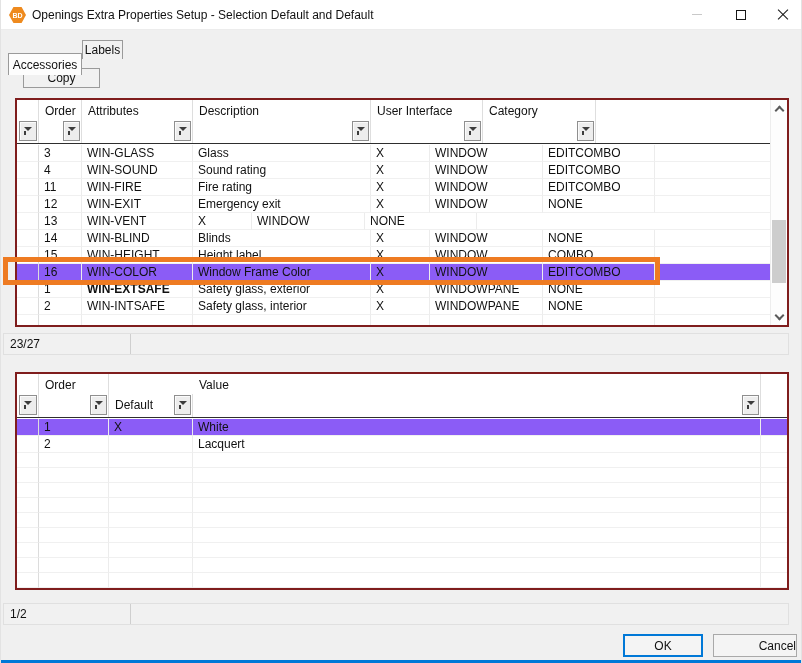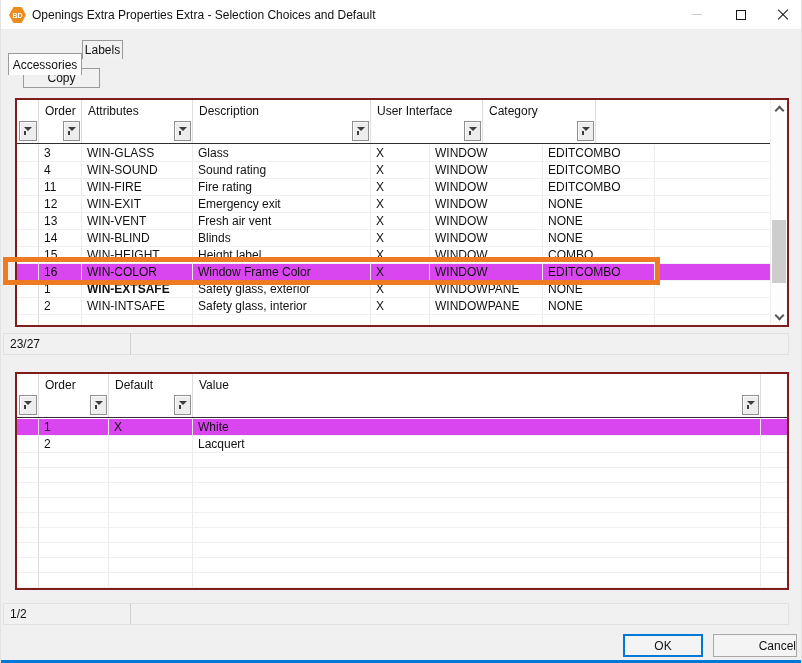--- a/index.html
+++ b/index.html
@@ -42,21 +42,21 @@
   .g-hcell .lbl { position:absolute; left:6px; top:4px; white-space:nowrap; }
   .filter { position:absolute; right:1px; bottom:2px; width:17px; height:20px; background:#ededed;
     border:1px solid #8f8f8f; box-shadow:inset 1px 1px 0 #fbfbfb;
     display:flex; flex-direction:column; align-items:center; justify-content:center; }
   .g-hcell.first .filter { left:2px; right:auto; width:18px; }
   .funnel-cone { width:0; height:0; border-left:4px solid transparent; border-right:4px solid transparent; border-top:4px solid #3c3c3c; }
   .funnel-stem { width:2px; height:4px; background:#3c3c3c; }
   .g-body { position:absolute; left:0; right:0; top:45px; bottom:0; overflow:hidden; background:#fff; }
   .g-row { display:flex; height:17px; }
   .g-row.filler { height:15px; }
-  .g-row.sel { background:#d946ef; }
+  .g-row.sel { background:#8b5cf6; }
   .g-cell { flex:0 0 auto; border-right:1px solid #ececec; border-bottom:1px solid #f0f0f0;
     padding:1px 2px 0 5px; line-height:15px; white-space:nowrap; overflow:hidden; }
   .g-cell.c0 { border-right:1px solid #dcdcdc; }
   .g-cell.fill { flex:1 1 auto; border-right:none; }
   
   .scrollbar { position:absolute; top:0; bottom:0; right:0; width:17px; background:#fdfdfd; border-left:1px solid #ededed; z-index:3; }
   .sb-btn { position:absolute; left:0; right:0; height:17px; }
   .sb-up { top:0; } .sb-down { bottom:0; }
   .chev { width:7px; height:7px; border-left:2px solid #5a5a5a; border-top:2px solid #5a5a5a; margin:0 auto; }
   .sb-up .chev { transform:rotate(45deg); margin-top:7px; }
@@ -79,21 +79,21 @@
 </style>
 </head>
 <body>
 
 <div class="window">
 
   <div class="titlebar">
     <div class="app-icon" style="background: rgb(238, 138, 30);">
       <span>BD</span>
     </div>
-    <div class="title-text">Openings Extra Properties Extra - Selection Choices and Default</div>
+    <div class="title-text">Openings Extra Properties Setup - Selection Default and Default</div>
     <div class="ctrl ctrl-min">
       <span class="min-glyph"></span>
     </div>
     <div class="ctrl ctrl-max">
       <span class="max-glyph"></span>
     </div>
     <div class="ctrl ctrl-close">
       <span class="close-glyph"></span>
     </div>
   </div>
@@ -205,21 +205,20 @@
           <div class="g-cell" style="width: 178px;">Emergency exit</div>
           <div class="g-cell" style="width: 59px;">X</div>
           <div class="g-cell" style="width: 113px;">WINDOW</div>
           <div class="g-cell" style="width: 112px;">NONE</div>
           <div class="g-cell fill"></div>
         </div>
         <div class="g-row">
           <div class="g-cell c0" style="width: 22px;"></div>
           <div class="g-cell" style="width: 43px;">13</div>
           <div class="g-cell" style="width: 111px;">WIN-VENT</div>
-          <div class="g-cell" style="width: 178px;">Fresh air vent</div>
           <div class="g-cell" style="width: 59px;">X</div>
           <div class="g-cell" style="width: 113px;">WINDOW</div>
           <div class="g-cell" style="width: 112px;">NONE</div>
           <div class="g-cell fill"></div>
         </div>
         <div class="g-row">
           <div class="g-cell c0" style="width: 22px;"></div>
           <div class="g-cell" style="width: 43px;">14</div>
           <div class="g-cell" style="width: 111px;">WIN-BLIND</div>
           <div class="g-cell" style="width: 178px;">Blinds</div>
@@ -308,21 +307,21 @@
         </div>
         <div class="g-hcell" style="width: 70px;">
           <div class="lbl">Order</div>
           <div class="filter">
             <div>
               <div class="funnel-cone"></div>
               <div class="funnel-stem"></div>
             </div>
           </div>
         </div>
-        <div class="g-hcell" style="width: 84px;">
+        <div class="g-hcell" style="width: 84px; margin-top: 20px;">
           <div class="lbl">Default</div>
           <div class="filter">
             <div>
               <div class="funnel-cone"></div>
               <div class="funnel-stem"></div>
             </div>
           </div>
         </div>
         <div class="g-hcell" style="width: 568px;">
           <div class="lbl">Value</div>

